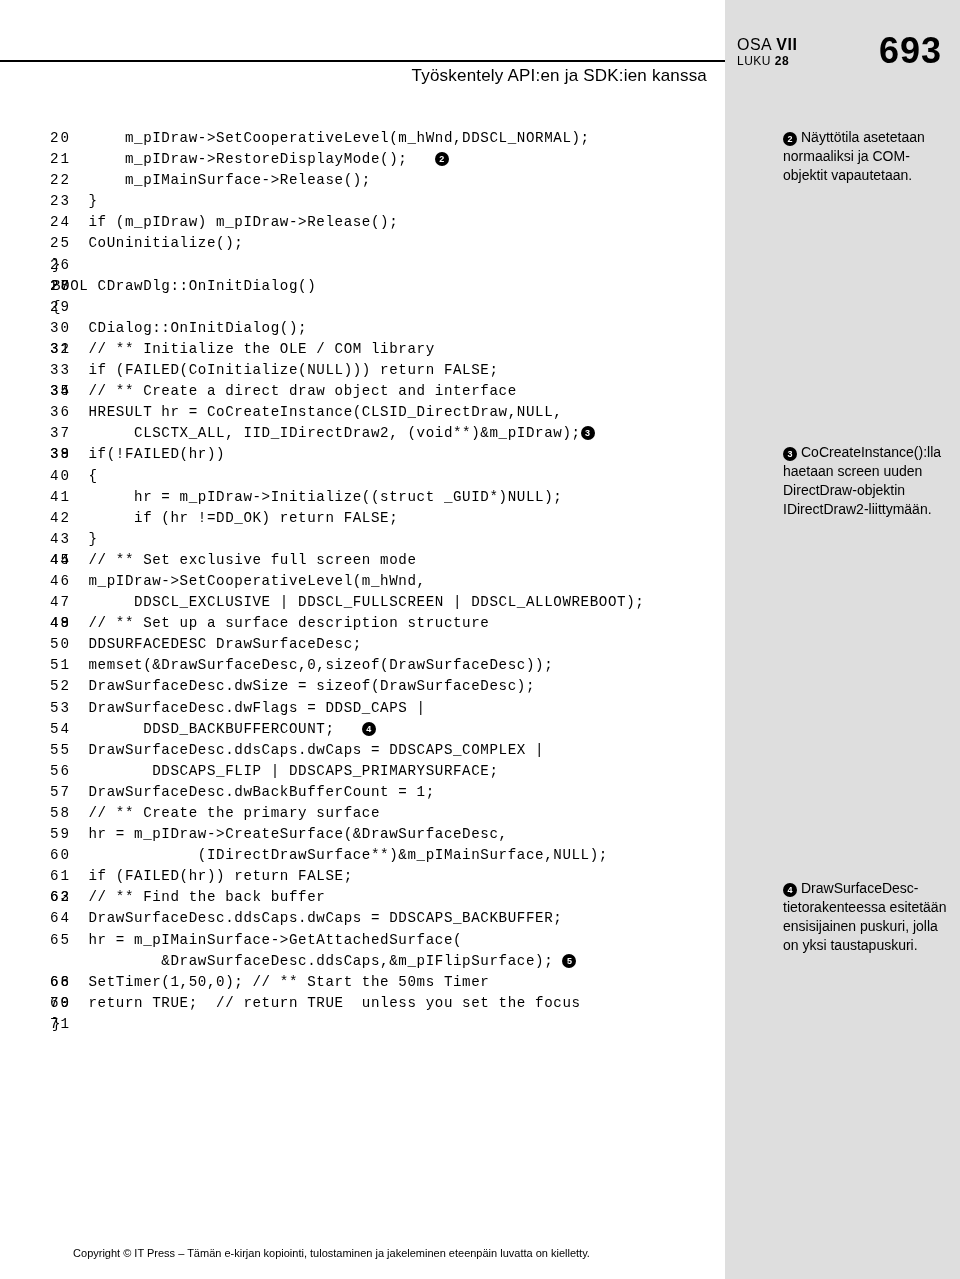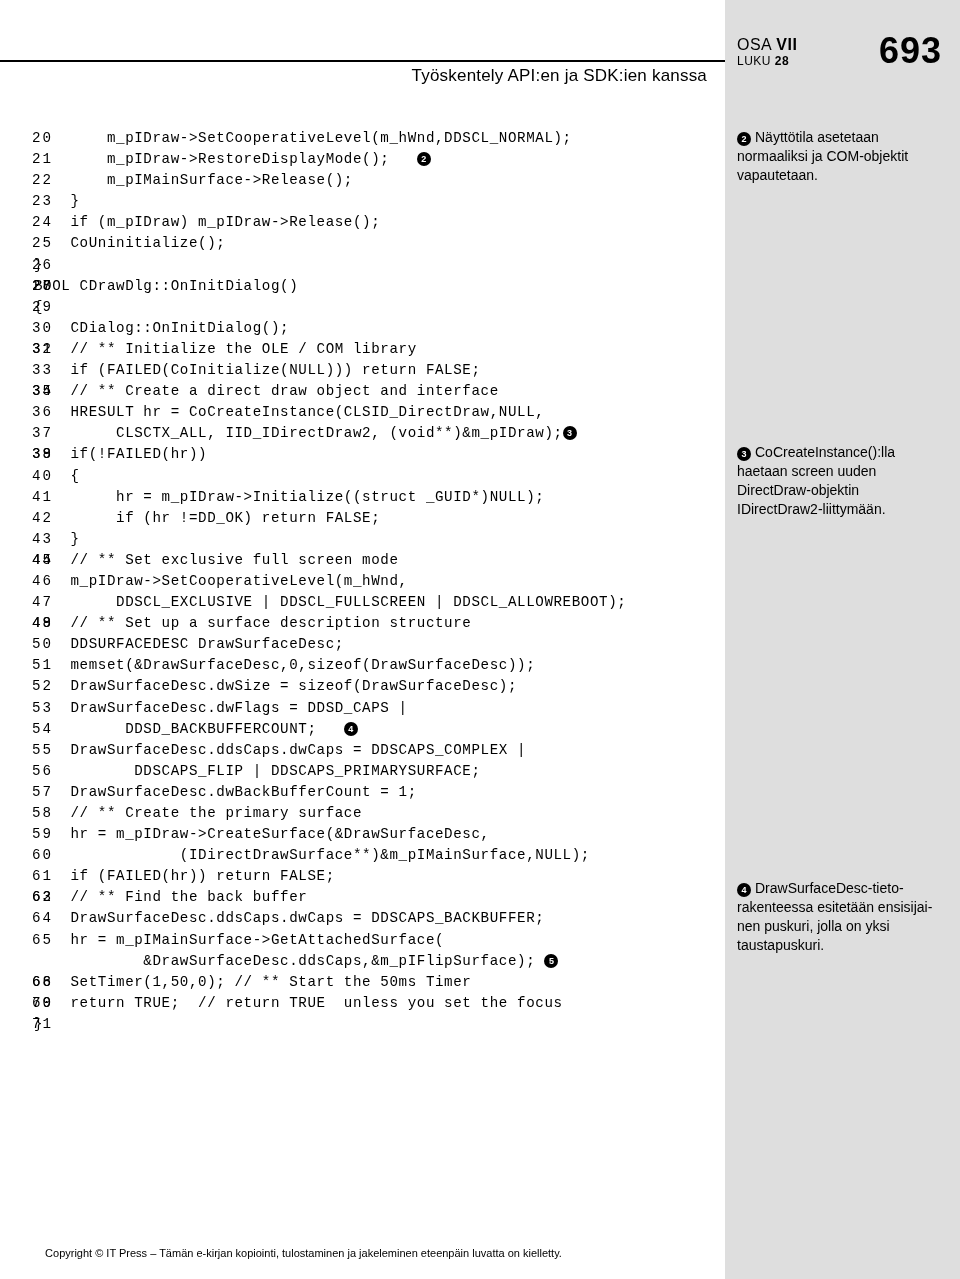--- a/index.html
+++ b/index.html
@@ -61,21 +61,21 @@
     font-weight: 800;
     letter-spacing: 1px;
     margin-left: 36px;
   }
   .code-block {
     font-family: "Courier New", Courier, monospace;
     font-size: 14.2px;
     line-height: 21.1px;
     letter-spacing: 0.6px;
     white-space: pre;
-    padding-left: 34px;
+    padding-left: 52px;
     position: relative;
   }
   .code-line { display: block; position: relative; }
   .ln {
     position: absolute;
     left: -2px;
     width: 24px;
     text-align: left;
     letter-spacing: 2px;
   }
@@ -92,35 +92,37 @@
     line-height: 14px;
     text-align: center;
     vertical-align: 1px;
     letter-spacing: 0;
   }
   .annotation {
     font-size: 14px;
     line-height: 19px;
     margin-bottom: 18px;
     color: #000;
+    margin-left: 46px;
   }
   .annotation .circled {
     margin-right: 4px;
     vertical-align: 0px;
   }
   .ann-block-1 { margin-top: 60px; }
   .ann-block-2 { margin-top: 258px; }
   .ann-block-3 { margin-top: 360px; }
   .footer {
     position: absolute;
     bottom: 20px;
     width: 607px;
     text-align: center;
     font-size: 11px;
     color: #000;
+    margin-left: 28px;
   }
 </style>
 </head>
 <body>
 
 <div class="page">
   <div class="main-col">
     <div class="header-line"></div>
     <div class="chapter-title">Työskentely API:en ja SDK:ien kanssa</div>
 

